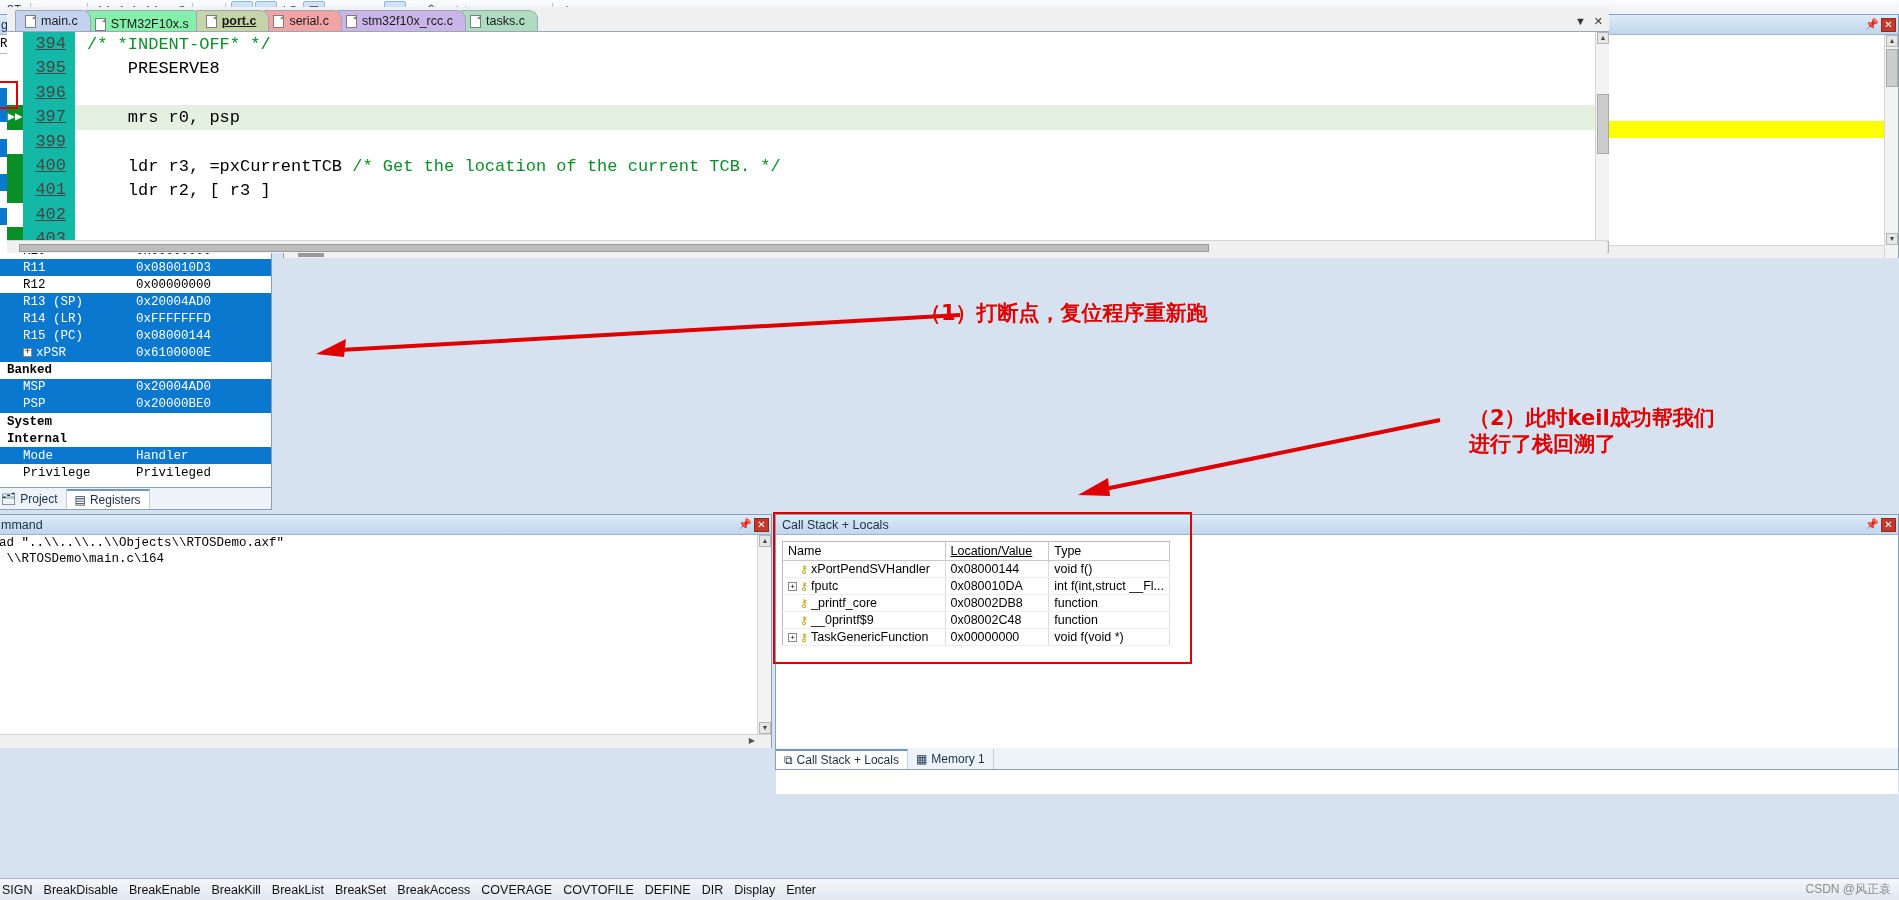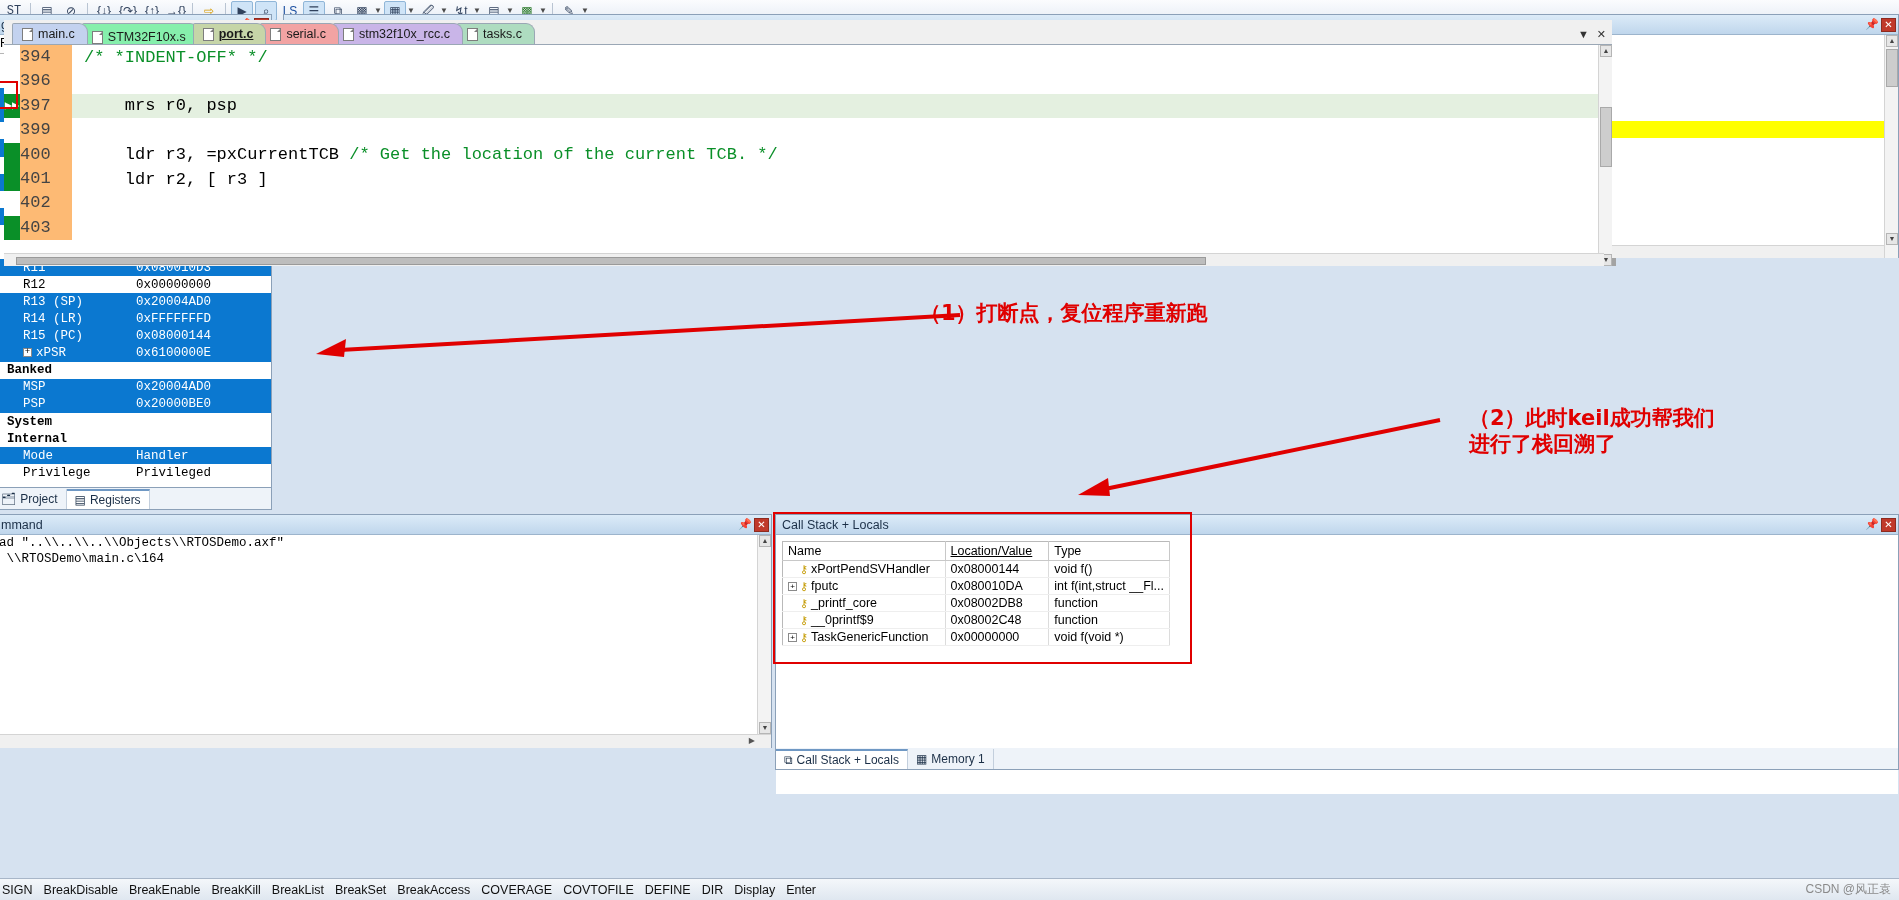--- a/index.html
+++ b/index.html
@@ -109,21 +109,21 @@
     position:absolute; left:0; bottom:0; width:100%; height:13px; background:#f0f0f0;
     border-top:1px solid #d4d4d4;
   }
   .dis-hscroll .thumb { position:absolute; left:14px; top:3px; width:26px; height:8px; background:#9a9a9a; }
   .vscroll { position:absolute; right:0; top:0; width:14px; height:100%; background:#f3f3f3; border-left:1px solid #d4d4d4; }
   .vscroll .thumb { position:absolute; left:1px; width:12px; background:#cdcdcd; border:1px solid #a9a9a9; }
   .vs-arrow { position:absolute; left:1px; width:12px; height:12px; background:#e6e6e6; border:1px solid #b5b5b5;
               font-size:7px; text-align:center; line-height:10px; color:#444; }
 
   
-  #editpane { left:283px; top:260px; width:1616px; height:250px; background:#f0f0f0; border:4px solid #a3a3a3;margin-top:16px; }
+  #editpane { left:283px; top:260px; width:1616px; height:250px; background:#f0f0f0; border:7px solid #a3a3a3; }
   .tabstrip { height:24px; display:flex; align-items:flex-end; padding-left:8px; background:#f0f0f0; position:relative; }
   .ftab {
     height:21px; display:flex; align-items:center; gap:5px; padding:0 12px 0 9px;
     font-size:12.5px; color:#1a1a1a; margin-right:-6px;
     border:1px solid #9aa7b5; border-bottom:none;
     border-radius:2px 9px 0 0; position:relative;
   }
   .ftab .pgicon {
     width:11px; height:13px; background:#fff; border:1px solid #7d7d7d; position:relative;
   }
@@ -132,21 +132,21 @@
     border-style:solid; border-color:transparent transparent #7d7d7d transparent;
   }
   .ftab.active { font-weight:bold; text-decoration:underline; z-index:5; }
   .tabstrip .rightctl { position:absolute; right:6px; bottom:3px; display:flex; gap:8px; font-size:11px; color:#333; }
   .editor-body { position:relative; height:222px; background:#fff; border-top:1px solid #9aa7b5; overflow:hidden; }
   .ed-line { display:flex; height:24.4px; align-items:center; font-family:"Liberation Mono", monospace; font-size:17px; white-space:pre; }
   .ed-line.cur { background:#e4f0e0; }
   .ed-mark { width:16px; height:24.4px; flex:0 0 16px; }
   .ed-mark.green { background:#0a8f28; }
   .ed-mark.arrow { background:#0a8f28; color:#fff; font-size:12px; text-align:center; line-height:24.4px; }
-  .ed-num { width:52px; flex:0 0 52px; text-align:left; padding-right:9px; color:#444; background:#fdba74; height:24.4px; line-height:24.4px; }
+  .ed-num { width:52px; flex:0 0 52px; text-align:right; padding-right:9px; color:#444; background:#14b8a6; height:24.4px; line-height:24.4px;text-decoration:underline; }
   .ed-txt { padding-left:12px; }
   .c-green { color:#0a8f28; }
   .c-black { color:#000; }
 
   
   #bp-box { position:absolute; left:-4px; top:81px; width:22px; height:28px; border:2px solid #e00000; z-index:9; }
 
   
   #cmdpane { left:-8px; top:514px; width:780px; height:234px; }
   #cmdpane .pane-head { padding-left:8px; }
@@ -432,20 +432,21 @@
         </div>
       </div>
     <div class="rightctl">
       <span>▼</span>
       <span>✕</span>
     </div>
   </div>
   <div class="editor-body">
     <div id="ed-lines">
         <div class="ed-line"><div class="ed-mark"></div><div class="ed-num">394</div><div class="ed-txt"><span class="c-green">/* *INDENT-OFF* */</span></div></div>
+        <div class="ed-line"><div class="ed-mark"></div><div class="ed-num">395</div><div class="ed-txt"><span class="c-black">    PRESERVE8</span></div></div>
         <div class="ed-line"><div class="ed-mark"></div><div class="ed-num">396</div><div class="ed-txt"><span class="c-black"></span></div></div>
         <div class="ed-line cur"><div class="ed-mark arrow">▶▶</div><div class="ed-num">397</div><div class="ed-txt"><span class="c-black">    mrs r0, psp</span></div></div>
         <div class="ed-line"><div class="ed-mark"></div><div class="ed-num">399</div><div class="ed-txt"><span class="c-black"></span></div></div>
         <div class="ed-line"><div class="ed-mark green"></div><div class="ed-num">400</div><div class="ed-txt"><span class="c-black">    ldr r3, =pxCurrentTCB </span><span class="c-green">/* Get the location of the current TCB. */</span></div></div>
         <div class="ed-line"><div class="ed-mark green"></div><div class="ed-num">401</div><div class="ed-txt"><span class="c-black">    ldr r2, [ r3 ]</span></div></div>
         <div class="ed-line"><div class="ed-mark"></div><div class="ed-num">402</div><div class="ed-txt"><span class="c-black"></span></div></div>
         <div class="ed-line"><div class="ed-mark green"></div><div class="ed-num">403</div></div>
       </div>
     <div class="vscroll">
       <div class="vs-arrow" style="top:0">▲</div>

